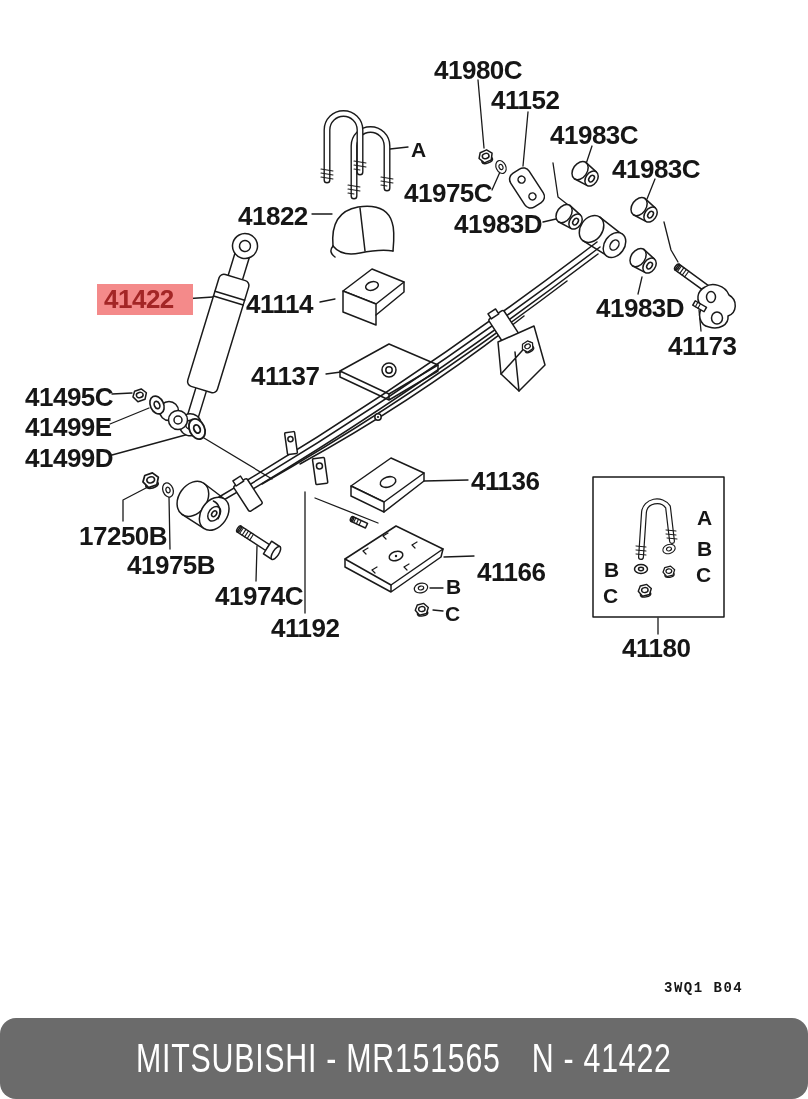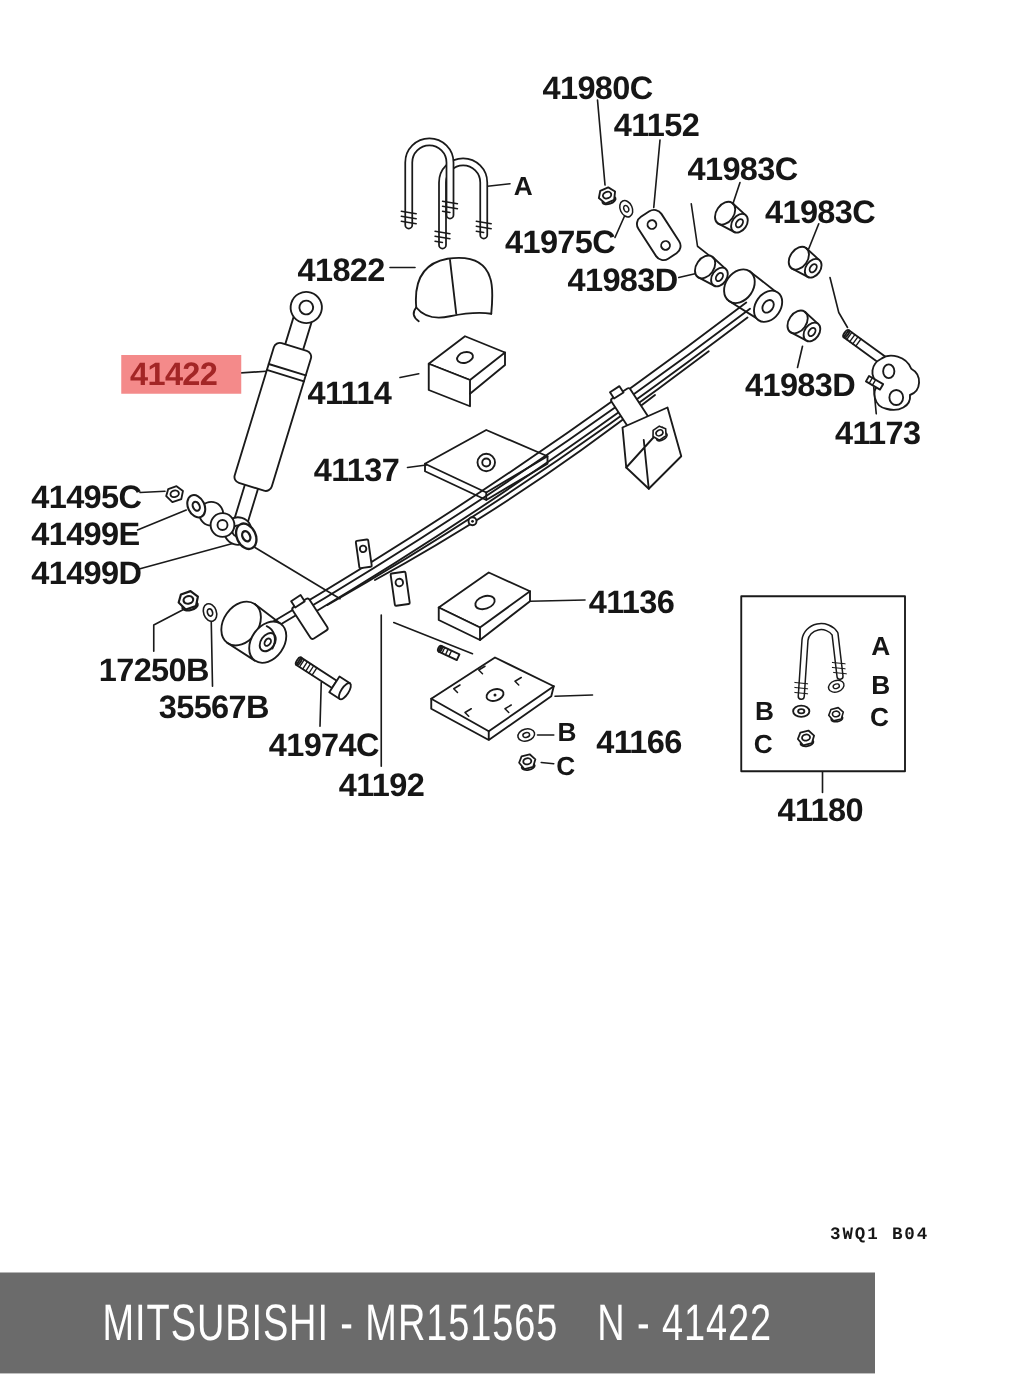--- a/index.html
+++ b/index.html
@@ -7,22 +7,22 @@
          font-family:"Liberation Sans",sans-serif;padding-left:44px;}
   #art{position:absolute;left:0;top:0;}
   .plbl{position:absolute;font-weight:700;font-size:26px;line-height:1;color:#161616;
         white-space:nowrap;letter-spacing:-0.5px;}
   .mlbl{position:absolute;font-weight:700;font-size:21px;line-height:1;color:#161616;}
   .hl{position:absolute;left:97px;top:284px;width:96px;height:31px;
       display:flex;align-items:flex-start;padding-left:7px;box-sizing:border-box;}
   .hl span{font-weight:700;font-size:26px;letter-spacing:-0.5px;}
   #platecode{position:absolute;left:664px;top:980px;font-weight:700;font-size:14px;
              letter-spacing:1.5px;color:#161616;font-family:Liberation Mono, monospace;}
-  #footer{position:absolute;left:0;top:1018px;width:700px;height:81px;
-          display:flex;align-items:center;justify-content:center;}
+  #footer{position:absolute;left:0;top:1018px;width:808px;height:81px;
+          display:flex;align-items:center;justify-content:center;border-radius:16px;}
   #footer .ftxt{display:flex;transform:scaleX(0.74);transform-origin:center;
           white-space:nowrap;font-size:41px;font-weight:400;letter-spacing:1px;}
   #footer .gap{display:inline-block;width:42px;}
 </style>
 </head>
 <body>
 
 <div id="stage">
 
 <svg id="art" width="808" height="1018" viewBox="0 0 808 1018">
@@ -275,32 +275,32 @@
 </g>
 </svg>
 
 <div class="plbl" style="left:434px;top:57px">41980C</div>
 <div class="plbl" style="left:491px;top:87px">41152</div>
 <div class="plbl" style="left:550px;top:122px">41983C</div>
 <div class="plbl" style="left:612px;top:156px">41983C</div>
 <div class="plbl" style="left:404px;top:180px">41975C</div>
 <div class="plbl" style="left:454px;top:211px">41983D</div>
 <div class="plbl" style="left:238px;top:203px">41822</div>
-<div class="plbl" style="left:246px;top:301px">41114</div>
+<div class="plbl" style="left:246px;top:291px">41114</div>
 <div class="plbl" style="left:251px;top:363px">41137</div>
 <div class="plbl" style="left:596px;top:295px">41983D</div>
 <div class="plbl" style="left:668px;top:333px">41173</div>
 <div class="plbl" style="left:25px;top:384px">41495C</div>
 <div class="plbl" style="left:25px;top:414px">41499E</div>
 <div class="plbl" style="left:25px;top:445px">41499D</div>
 <div class="plbl" style="left:471px;top:468px">41136</div>
 <div class="plbl" style="left:79px;top:523px">17250B</div>
-<div class="plbl" style="left:127px;top:552px">35567B</div>
+<div class="plbl" style="left:127px;top:552px">41975B</div>
 <div class="plbl" style="left:215px;top:583px">41974C</div>
-<div class="plbl" style="left:477px;top:580px">41166</div>
+<div class="plbl" style="left:477px;top:559px">41166</div>
 <div class="plbl" style="left:271px;top:615px">41192</div>
 <div class="plbl" style="left:622px;top:635px">41180</div>
 
 <div class="hl" style="background: rgb(244, 138, 138);">
   <span style="color: rgb(163, 38, 38);">41422</span>
 </div>
 
 <div class="mlbl" style="left:411px;top:139px">A</div>
 <div class="mlbl" style="left:446px;top:576px">B</div>
 <div class="mlbl" style="left:445px;top:603px">C</div>

